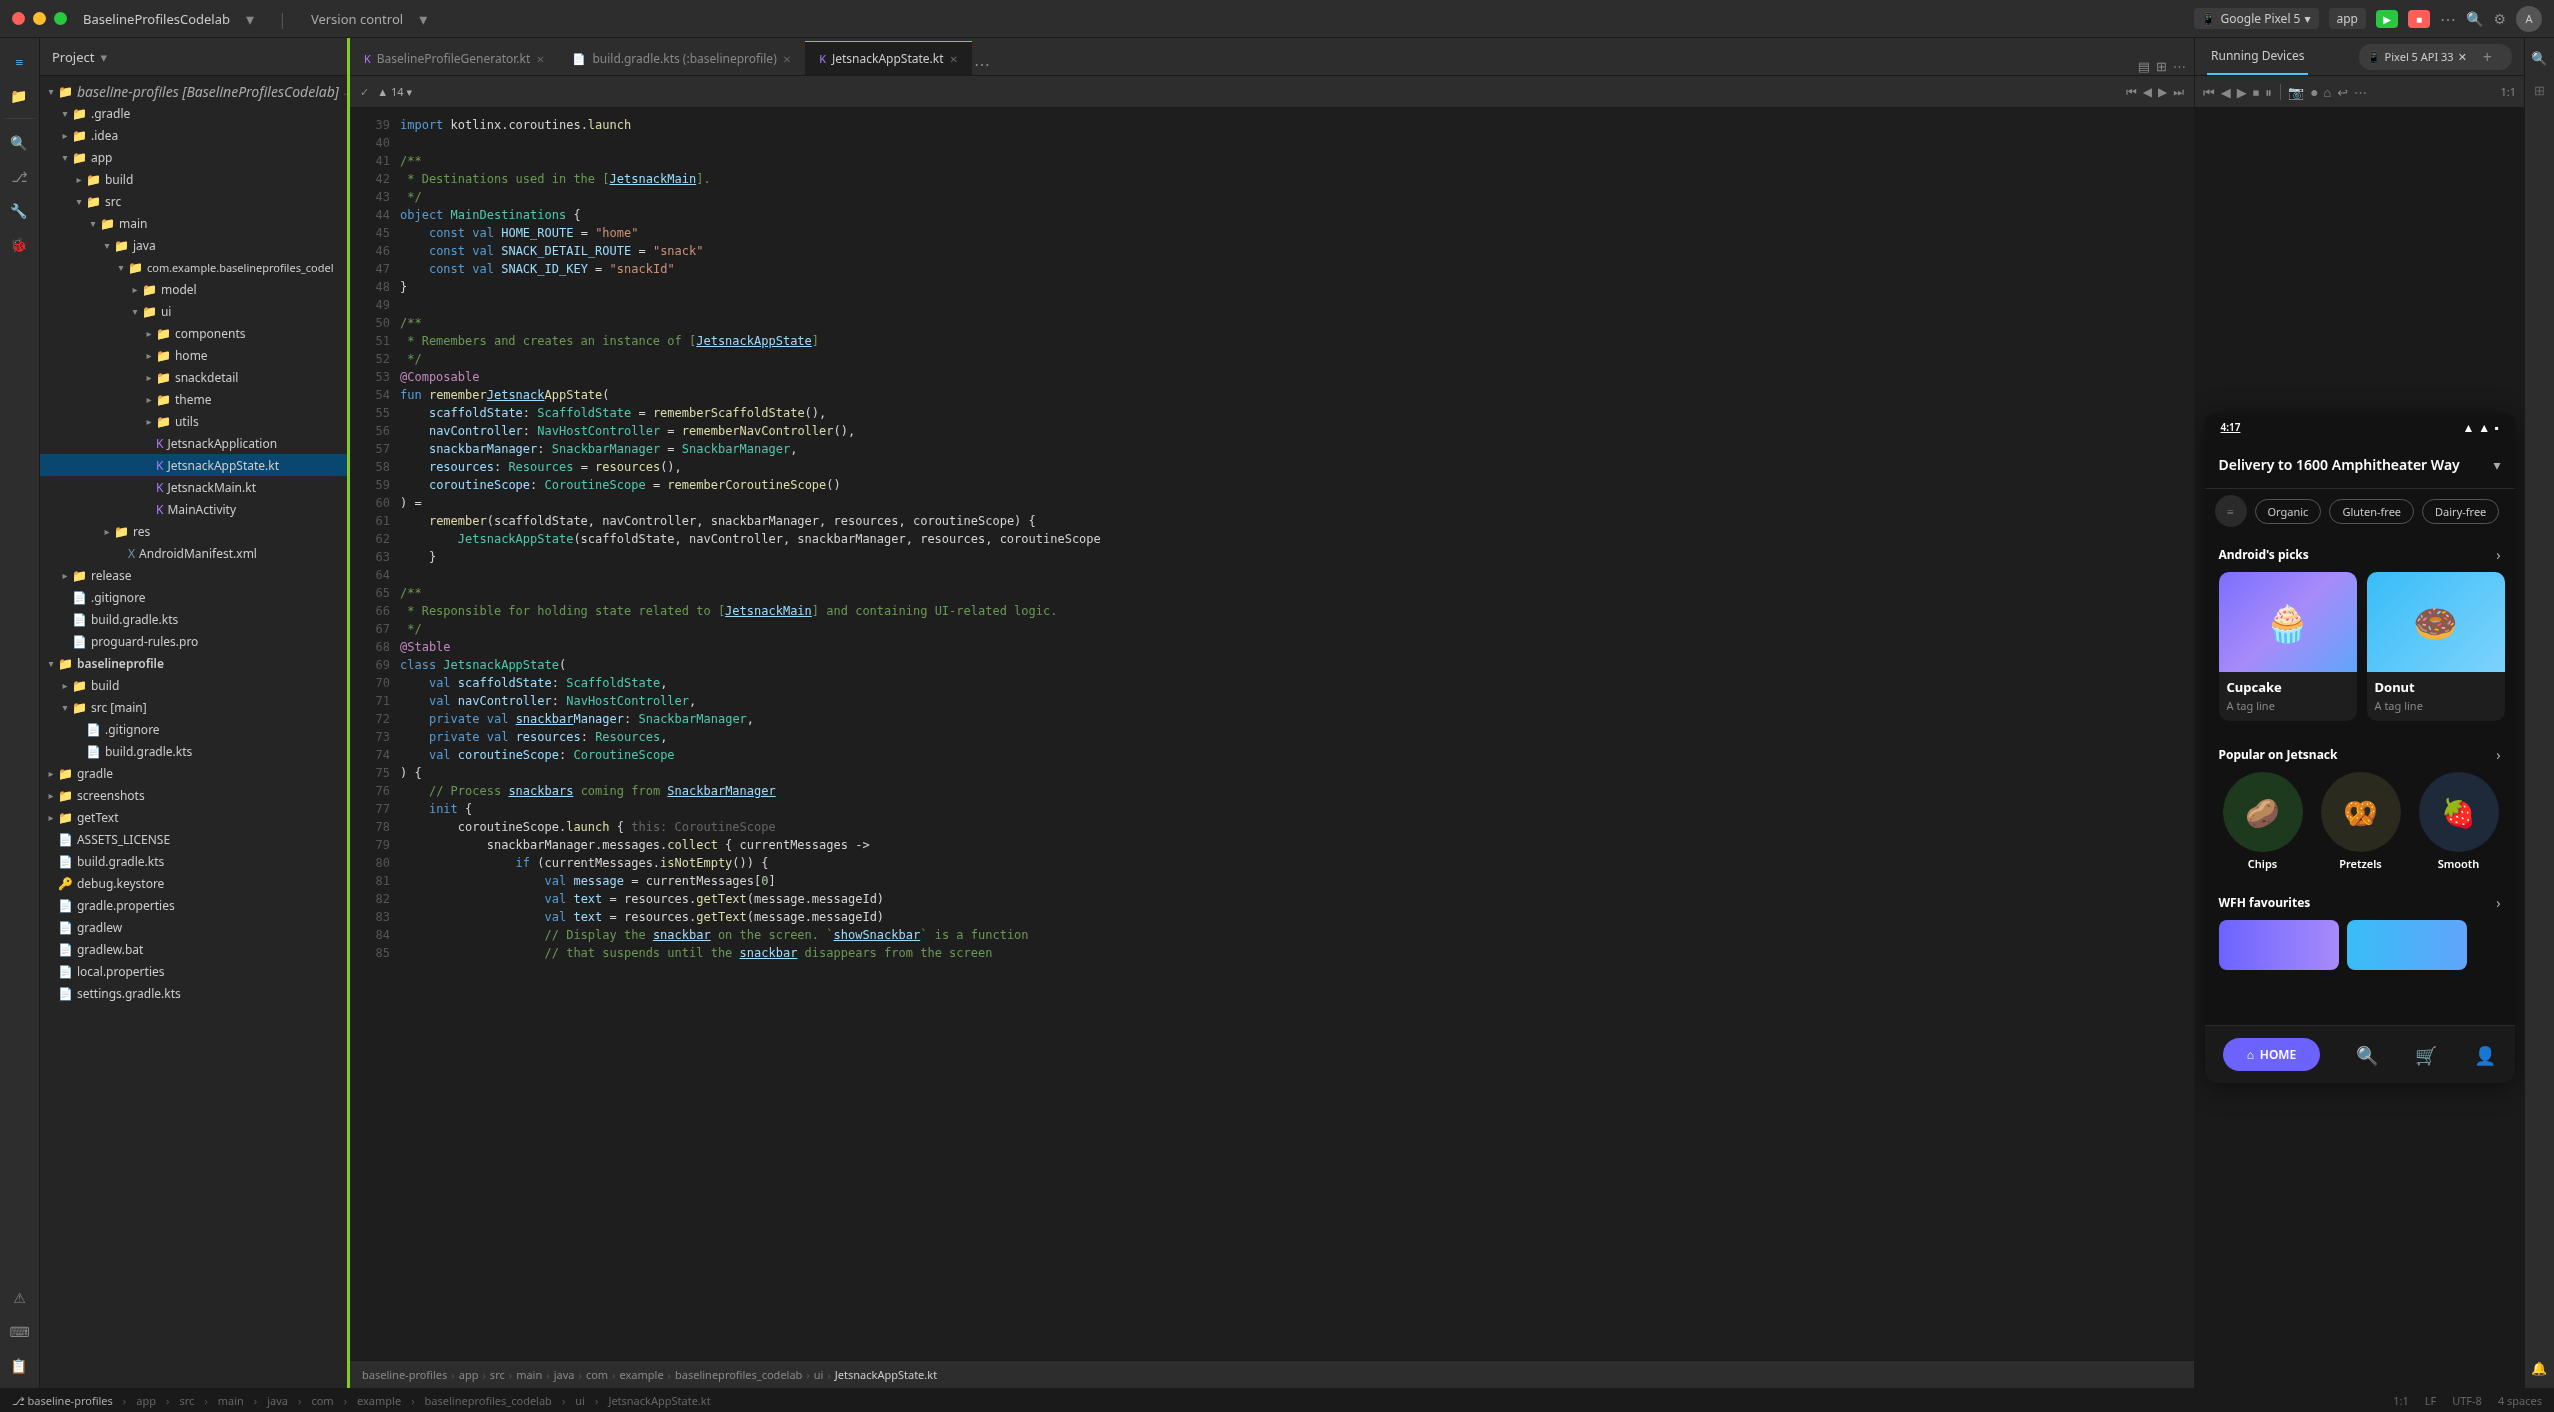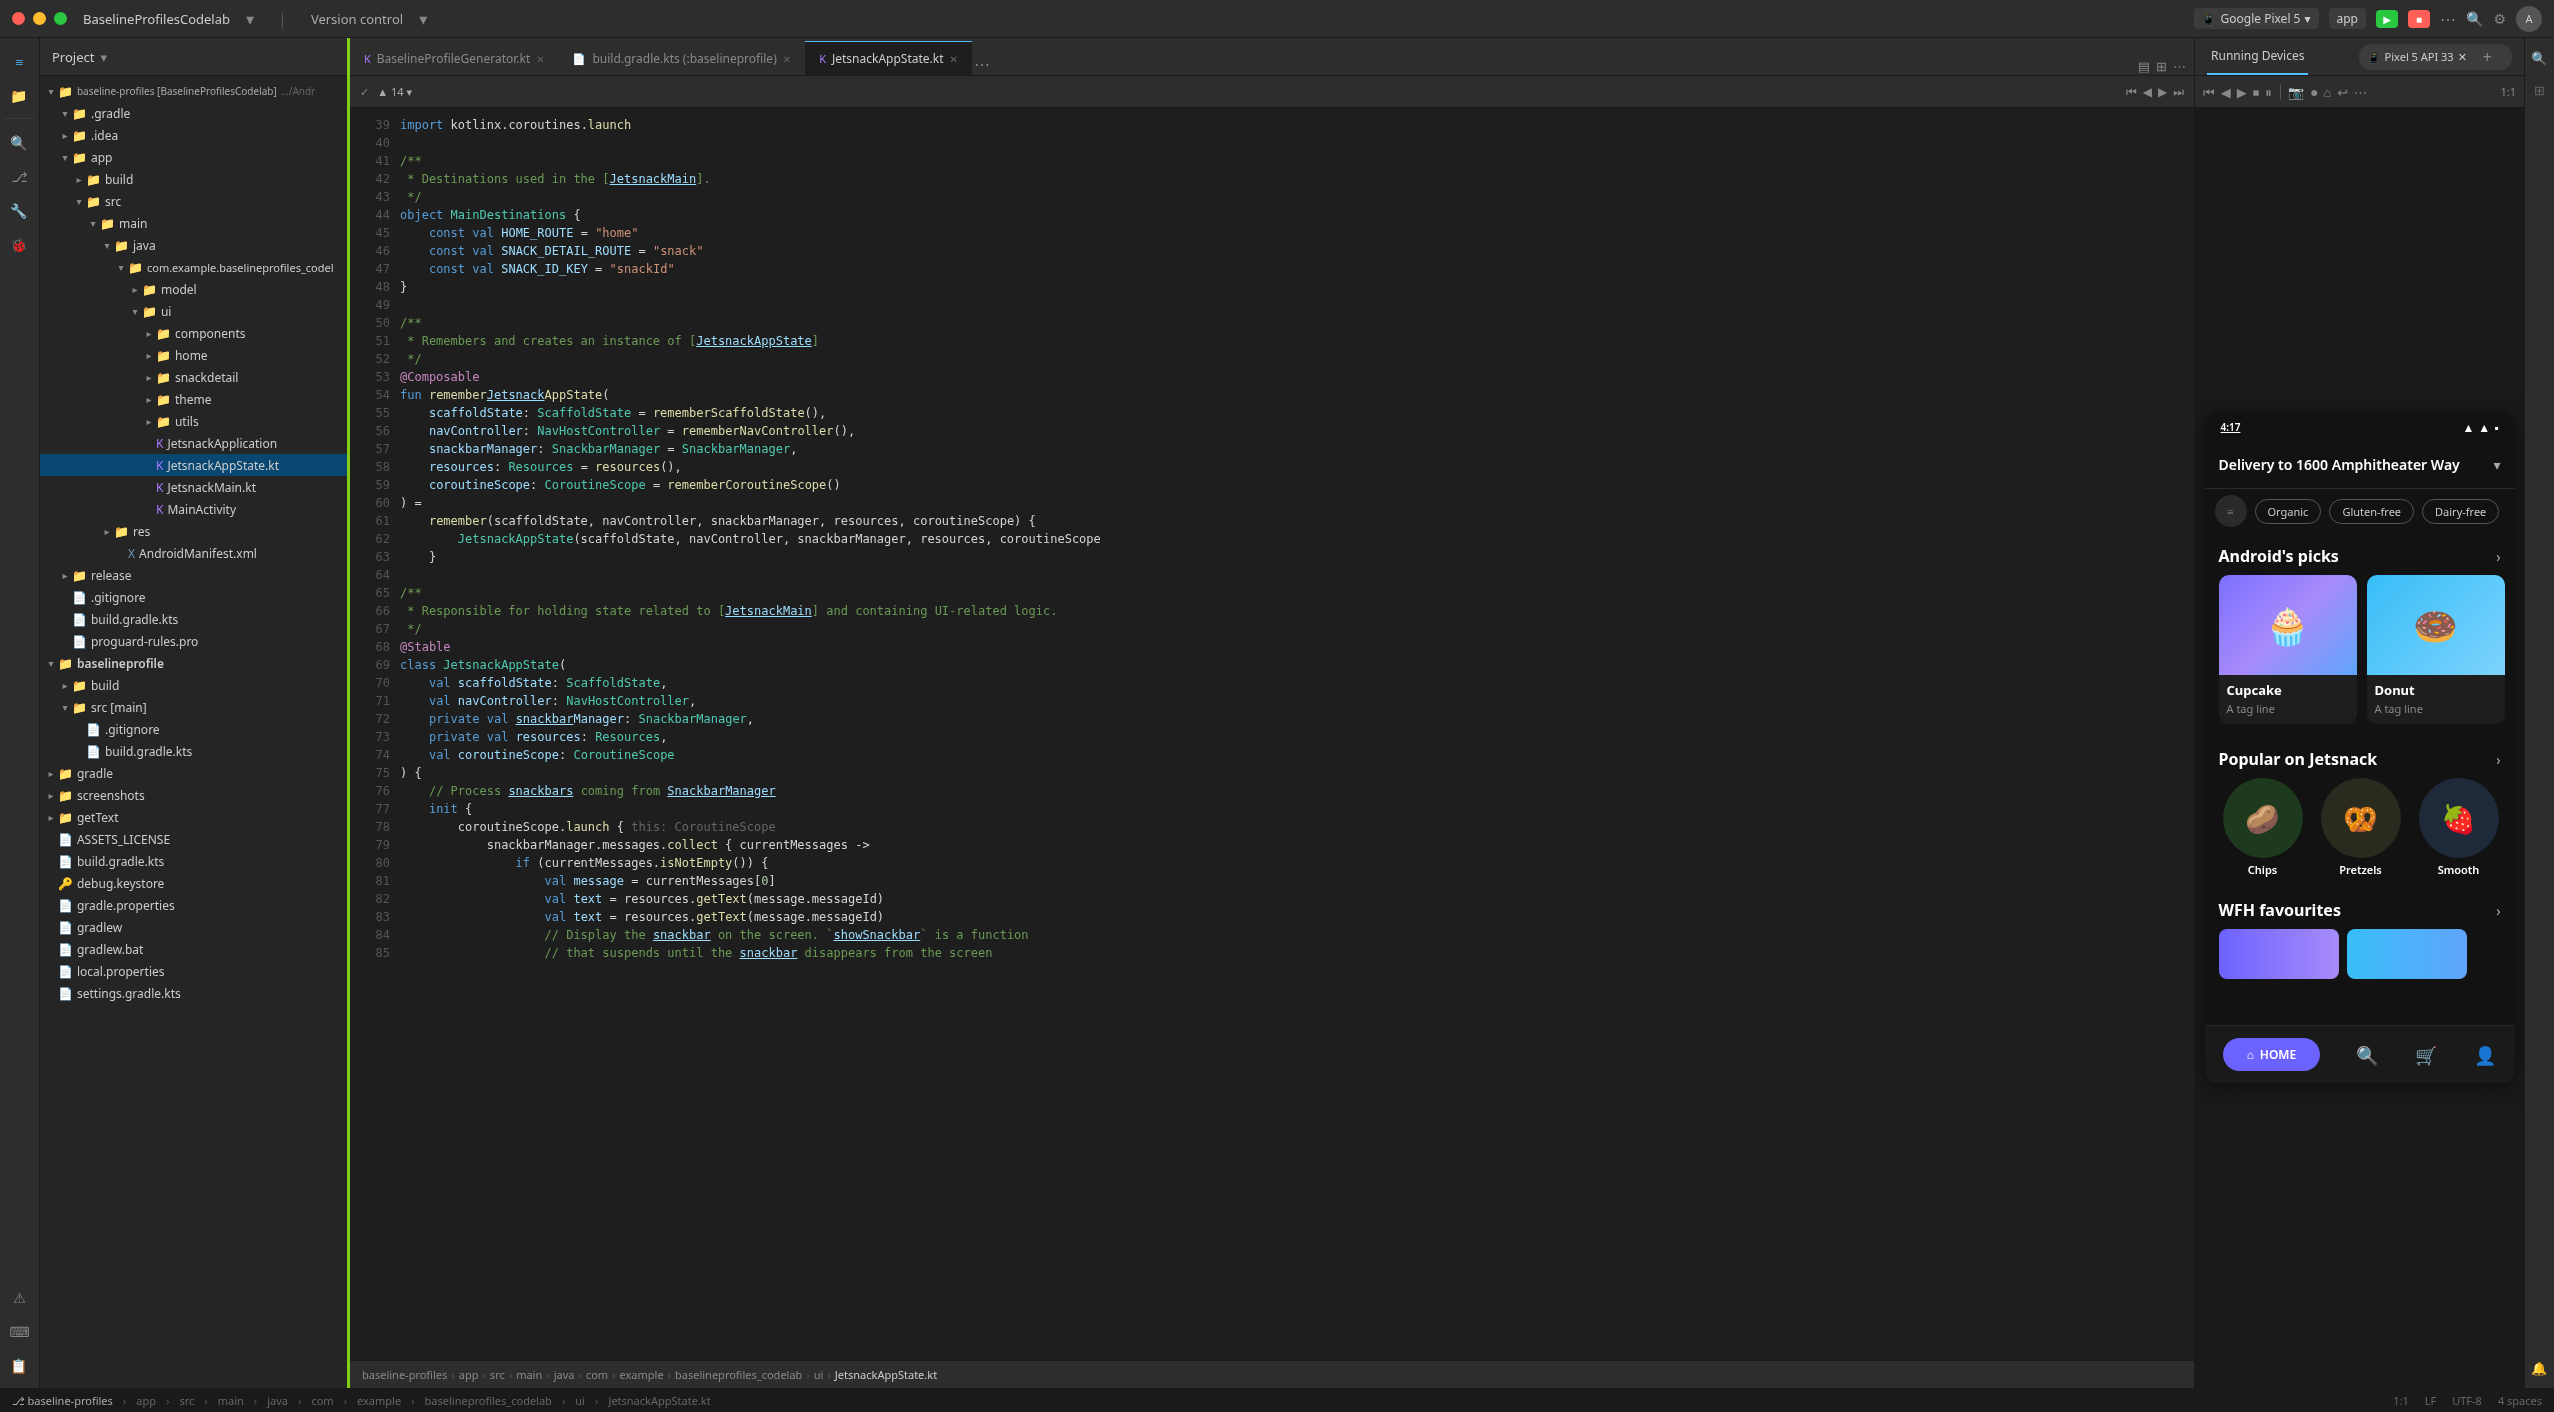--- a/index.html
+++ b/index.html
@@ -299,21 +299,21 @@
       overflow: hidden;
     }
     .filter-icon { width: 32px; height: 32px; background: #2a2a2a; border-radius: 50%; display: flex; align-items: center; justify-content: center; color: #888; font-size: 12px; flex-shrink: 0; }
     .filter-chip { border: 1px solid #555; border-radius: 20px; padding: 4px 12px; color: #ccc; font-size: 11px; white-space: nowrap; cursor: pointer; }
 
     .section-header {
       display: flex;
       align-items: center;
       padding: 12px 14px 8px;
     }
-    .section-title { color: white; font-size: 16px; font-weight: 700; flex: 1; }
+    .section-title { color: white; font-size: 12px; font-weight: 700; flex: 1; }
     .section-arrow { color: #aaa; font-size: 14px; }
 
     .cards-row {
       display: flex;
       gap: 10px;
       padding: 0 14px 12px;
       overflow: hidden;
     }
     .food-card {
       width: 138px;
@@ -486,21 +486,21 @@
   <div class="project-panel">
     <div class="project-header">
       <span>Project</span>
       <span style="color:#888;">▾</span>
     </div>
     <div class="tree-view">
 
       <div class="tree-item" style="padding-left:4px;">
         <span class="tree-arrow">▾</span>
         <span class="tree-icon">📁</span>
-        <span style="font-size:10px; color:#aaa;">baseline-profiles [BaselineProfilesCodelab]</span>
+        <span style="font-size:14px; color:#aaa;font-style:italic;">baseline-profiles [BaselineProfilesCodelab]</span>
         <span style="color:#666; font-size:10px; margin-left:4px;">…/Andr</span>
       </div>
       <div class="tree-item" style="padding-left:18px;">
         <span class="tree-arrow">▾</span>
         <span class="tree-icon">📁</span>
         <span>.gradle</span>
       </div>
       <div class="tree-item" style="padding-left:18px;">
         <span class="tree-arrow">▸</span>
         <span class="tree-icon">📁</span>

